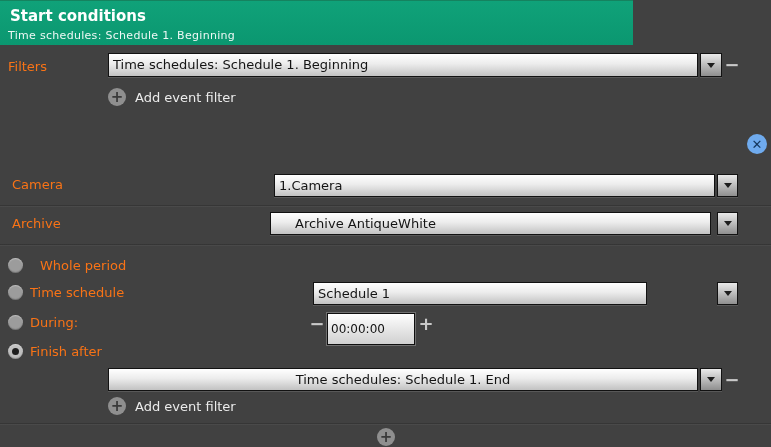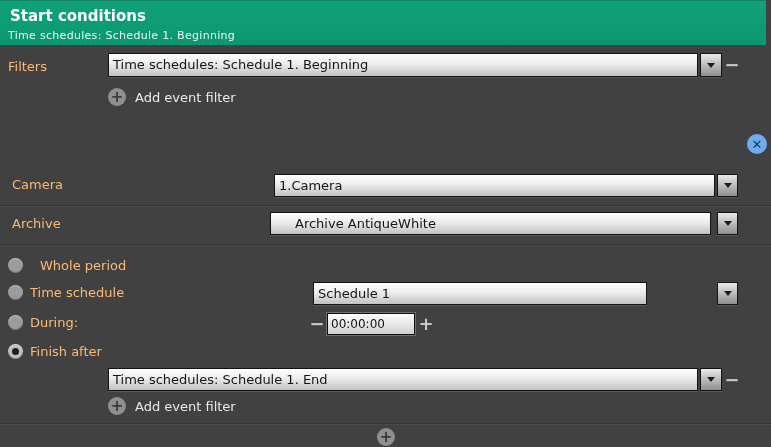--- a/index.html
+++ b/index.html
@@ -3,33 +3,33 @@
 <meta charset="utf-8">
 <style>
   html,body { margin:0; padding:0; background:#2b2b2b; }
   .screen {
     position:relative; width:771px; height:447px; overflow:hidden;
     background:#414141;
     font-family:"DejaVu Sans","Liberation Sans",sans-serif;
     -webkit-font-smoothing:antialiased;
   }
   
-  .hdr { position:absolute; left:0; width:766px; }
+  .hdr { position:absolute; left:0; width:633px; }
   .hdr-green { top:0; height:45px; background:linear-gradient(#10a279,#0b9770); border-top:1px solid #15835f; box-sizing:border-box; }
   .hdr-blue  { top:123px; height:42px; background:linear-gradient(#2f8ce9,#2a82dd); }
   .hdr-title { position:absolute; left:10px; top:6px; font-size:15px; font-weight:bold; color:#ffffff; white-space:nowrap; }
   .hdr-sub   { position:absolute; left:8px;  top:28px; font-size:11px; color:rgba(255,255,255,.93); letter-spacing:.3px; white-space:nowrap; }
   .hdr-blue .hdr-sub { top:26px; }
   .close-btn {
     position:absolute; left:747px; top:134px; width:20px; height:20px; border-radius:50%;
     background:#6fabee; color:#14365c; font-size:13px; font-weight:bold;
     display:flex; align-items:center; justify-content:center; cursor:default; line-height:1;
   }
   
-  .lbl { position:absolute; color:#fdba74; font-size:13px; white-space:nowrap; }
+  .lbl { position:absolute; color:#f97316; font-size:13px; white-space:nowrap; }
   
   .combo-field {
     position:absolute; box-sizing:border-box; height:24px;
     background:linear-gradient(#ffffff 0%,#ececec 45%,#c2c2c2 100%);
     border:1px solid #121212; box-shadow:0 1px 0 rgba(255,255,255,.12);
     font-size:13px; color:#141414; line-height:22px; padding:0 4px;
     white-space:nowrap; overflow:hidden;
   }
   .combo-btn {
     position:absolute; box-sizing:border-box; width:22px; height:24px;
@@ -57,21 +57,21 @@
     position:absolute; width:15px; height:15px; border-radius:50%;
     background:#9c9c9c; box-shadow:inset 0 1px 1px rgba(255,255,255,.35), inset 0 -1px 1px rgba(0,0,0,.25);
   }
   .radio.selected { background:#c0c0c0; }
   .radio.selected::after {
     content:''; position:absolute; left:4px; top:4px; width:7px; height:7px;
     border-radius:50%; background:#1e1e1e;
   }
   
   .time-input {
-    position:absolute; box-sizing:border-box; width:88px; height:22px;
+    position:absolute; box-sizing:border-box; width:88px; height:32px;
     border:1px solid #0f0f0f; background:linear-gradient(#fefefe,#d0d0d0);
     box-shadow:0 0 0 1px rgba(255,255,255,.25);
     font-family:inherit; font-size:12px; color:#111; padding:0 3px;
   }
   
   .divider { position:absolute; left:0; width:771px; height:2px; background:linear-gradient(#2c2c2c,#535353); }
   
   .bottom-plus { position:absolute; left:377px; top:428px; }
 </style>
 </head>
@@ -128,21 +128,21 @@
 
   <div class="radio" style="left:8px; top:315px;"></div>
   <div class="lbl" style="left:30px; top:315px;">During:</div>
   <div class="step" style="left:309px; top:312px;">−</div>
   <input class="time-input" style="left: 327px; top: 313px;" value="00:00:00">
   <div class="step" style="left:418px; top:312px;">+</div>
 
   <div class="radio selected" style="left:8px; top:344px;"></div>
   <div class="lbl" style="left:30px; top:344px;">Finish after</div>
 
-  <div class="combo-field h23" style="left:108px; top:368px; width:590px;">Time schedules: Schedule 1. End</div>
+  <div class="combo-field h23" style="left:108px; top:368px; width:590px;text-align:center;">Time schedules: Schedule 1. End</div>
   <div class="combo-btn h23" style="left:700px; top:368px;">
     <span class="tri"></span>
   </div>
   <div class="step" style="left:724px; top:368px; line-height:23px;">−</div>
 
   <div class="addf" style="left:108px; top:397px;">
     <span class="plus-circle">+</span>
     <span>Add event filter</span>
   </div>
 

